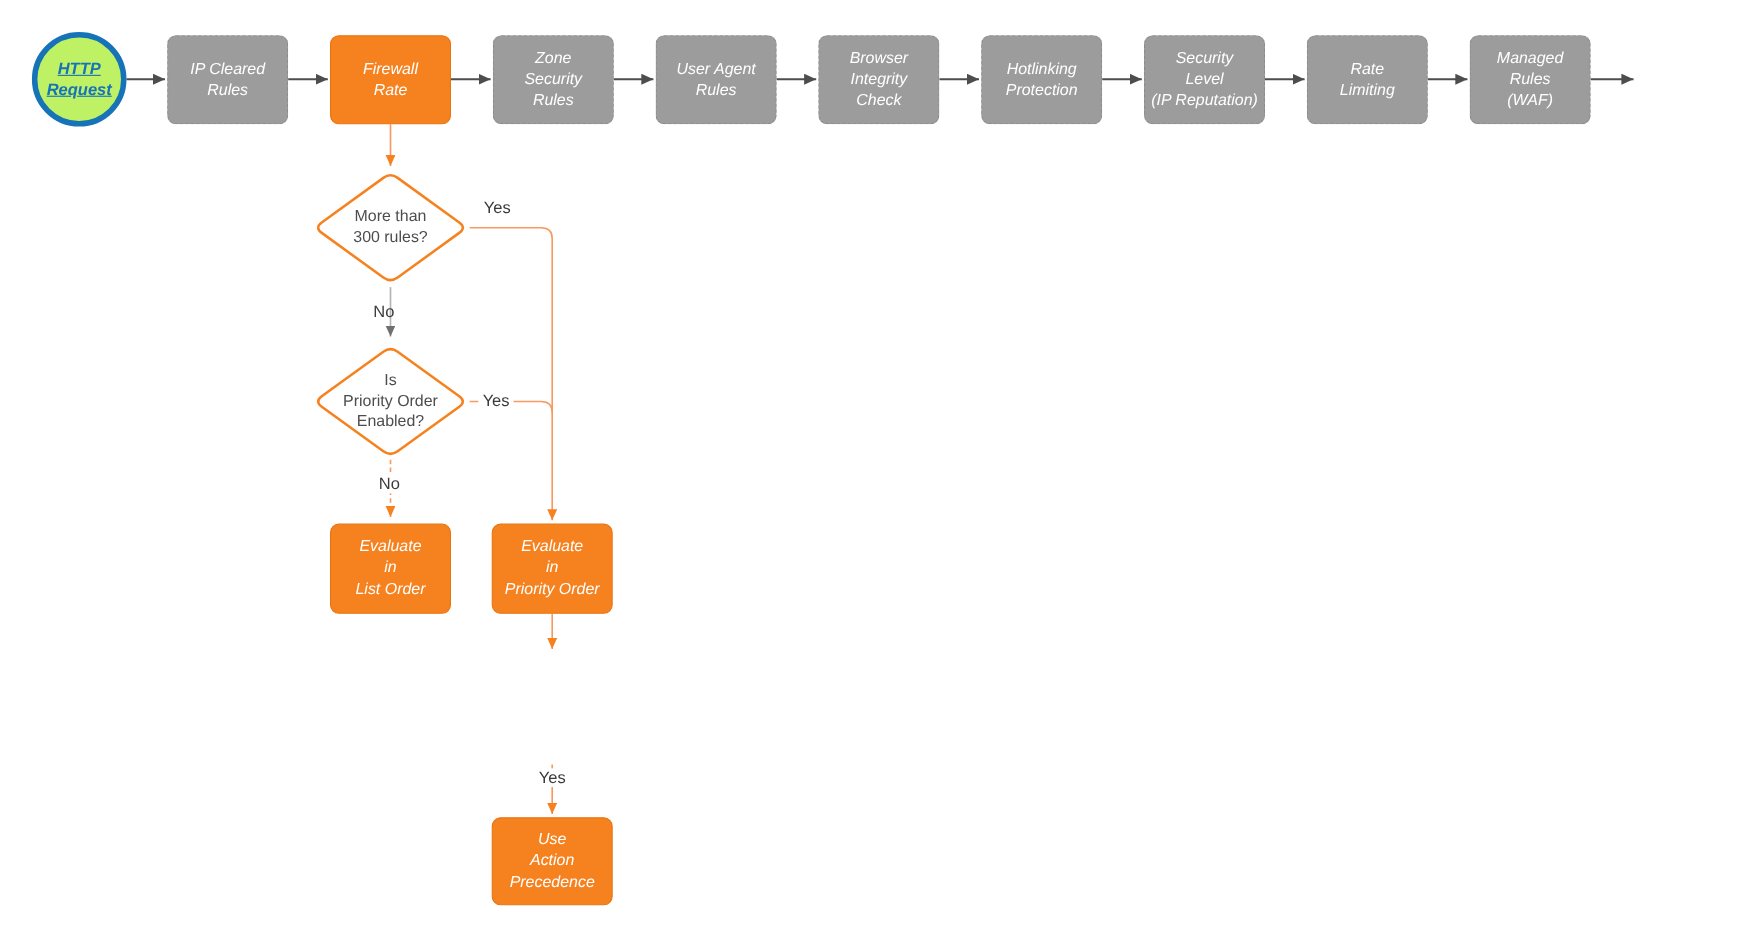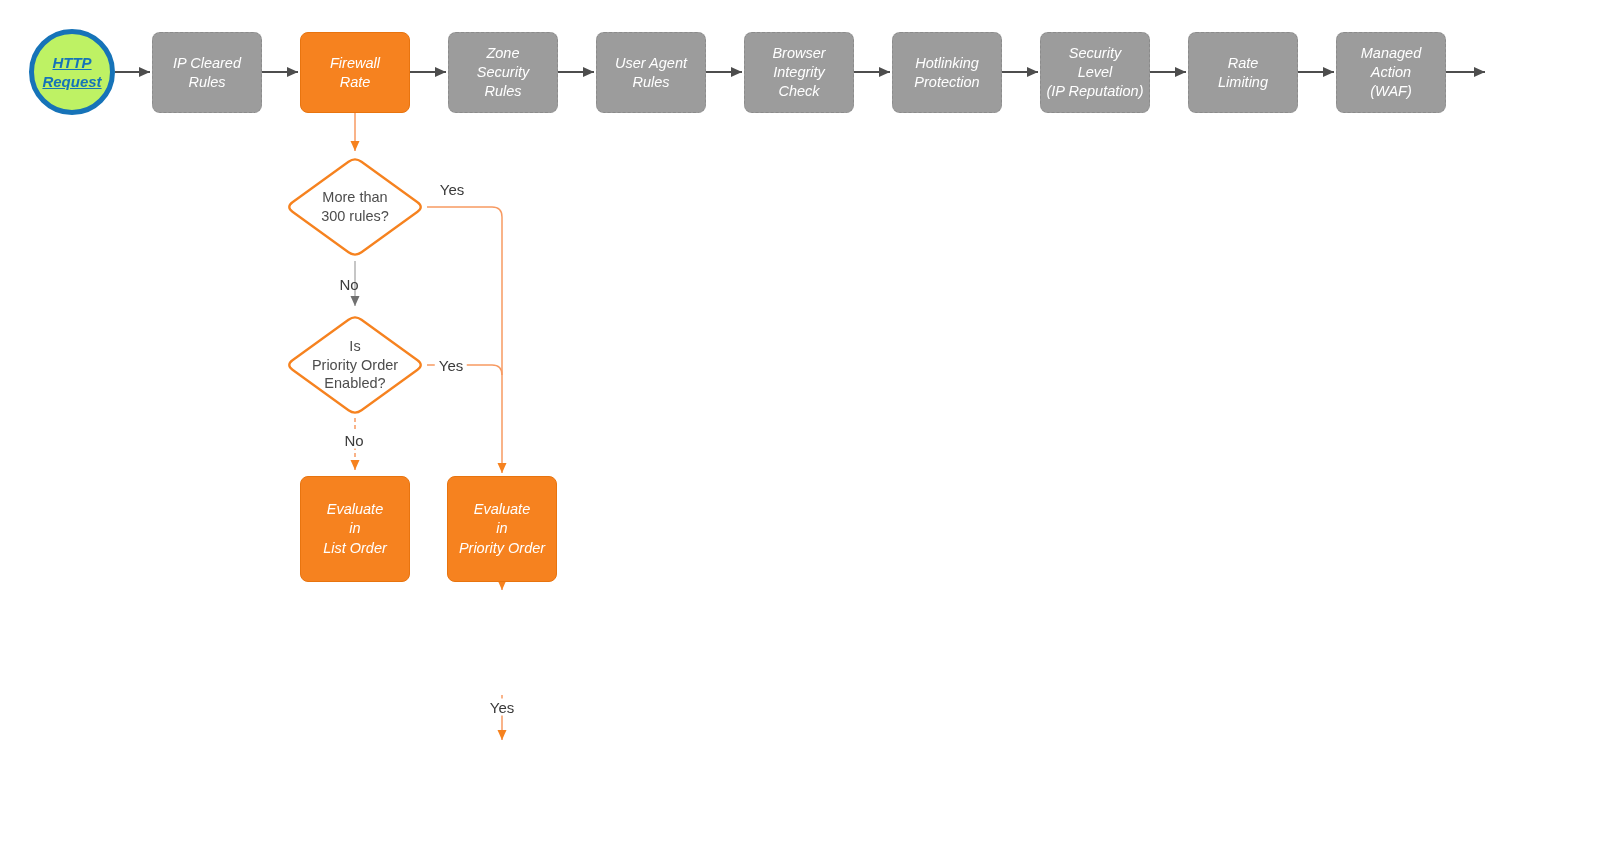--- a/index.html
+++ b/index.html
@@ -27,21 +27,21 @@
         text-align:center;white-space:pre-line;z-index:2;}
   .pnode{width:110px;height:81px;border-radius:8px;background:var(--process-gray);
          border:1px dashed var(--process-border);color:#fff;font-style:italic;
          font-size:14.5px;line-height:1.3;top:32px;}
   .pnode.highlight{background:var(--accent-orange);border:1px solid var(--accent-orange-border);}
   .terminal{border-radius:50%;font-weight:bold;font-style:italic;font-size:15px;line-height:1.3;}
   .terminal.start{width:86px;height:86px;left:29px;top:29px;background:#bef264;
                   border:5px solid var(--brand-blue);color:var(--brand-blue);text-decoration:underline;}
   .terminal.end{width:84px;height:84px;left:1487px;top:30px;background:var(--brand-blue);
                 border:2px solid var(--brand-blue);color:#fff;}
-  .action{width:110px;height:106px;border-radius:8px;background:var(--accent-orange);
+  .action{width:110px;height:82px;border-radius:8px;background:var(--accent-orange);
           border:1px solid var(--accent-orange-border);color:#fff;font-style:italic;
           font-size:14.5px;line-height:1.35;}
   .diamond{position:absolute;z-index:2;}
   .diamond svg{position:absolute;left:0;top:0;}
   .diamond .dtext{position:absolute;inset:0;display:flex;align-items:center;justify-content:center;
                   text-align:center;white-space:pre-line;color:var(--text-dark);
                   font-size:14.5px;line-height:1.3;z-index:3;}
 
   
   .elabel{position:absolute;transform:translate(-50%,-50%);
@@ -112,21 +112,21 @@
 Protection</div>
 
   <div class="node pnode" style="left:1188px">Rate
 Limiting</div>
 
   <div class="node pnode" style="left:1040px">Security
 Level
 (IP Reputation)</div>
 
   <div class="node pnode" style="left:1336px">Managed
-Action
+Rules
 (WAF)</div>
 
 
   <div class="diamond" style="left:283px;top:154px;width:144px;height:106px">
     <svg width="144" height="106">
       <path d="M65.5,7.7 Q72,3 78.5,7.7 L134.5,48.3 Q141,53 134.5,57.7 L78.5,98.3 Q72,103 65.5,98.3 L9.5,57.7 Q3,53 9.5,48.3 Z" style="fill:#fff;stroke:var(--accent-orange);stroke-width:2.3"></path>
     </svg>
     <div class="dtext">More than
 300 rules?</div>
   </div>
@@ -142,20 +142,23 @@
 
 
   <div class="node action" style="left:300px;top:476px">Evaluate
 in
 List Order</div>
 
   <div class="node action" style="left:447px;top:476px">Evaluate
 in
 Priority Order</div>
 
+  <div class="node action" style="left:447px;top:743px;height:80px">Use
+Action
+Precedence</div>
 
   <span class="elabel" style="left:452px;top:189px">Yes</span>
   <span class="elabel" style="left:349px;top:284px">No</span>
   <span class="elabel onLine" style="left:451px;top:365px">Yes</span>
   <span class="elabel onLine" style="left:354px;top:440px">No</span>
   <span class="elabel onLine" style="left:502px;top:707px">Yes</span>
 
 </div>
 
 </body></html>

